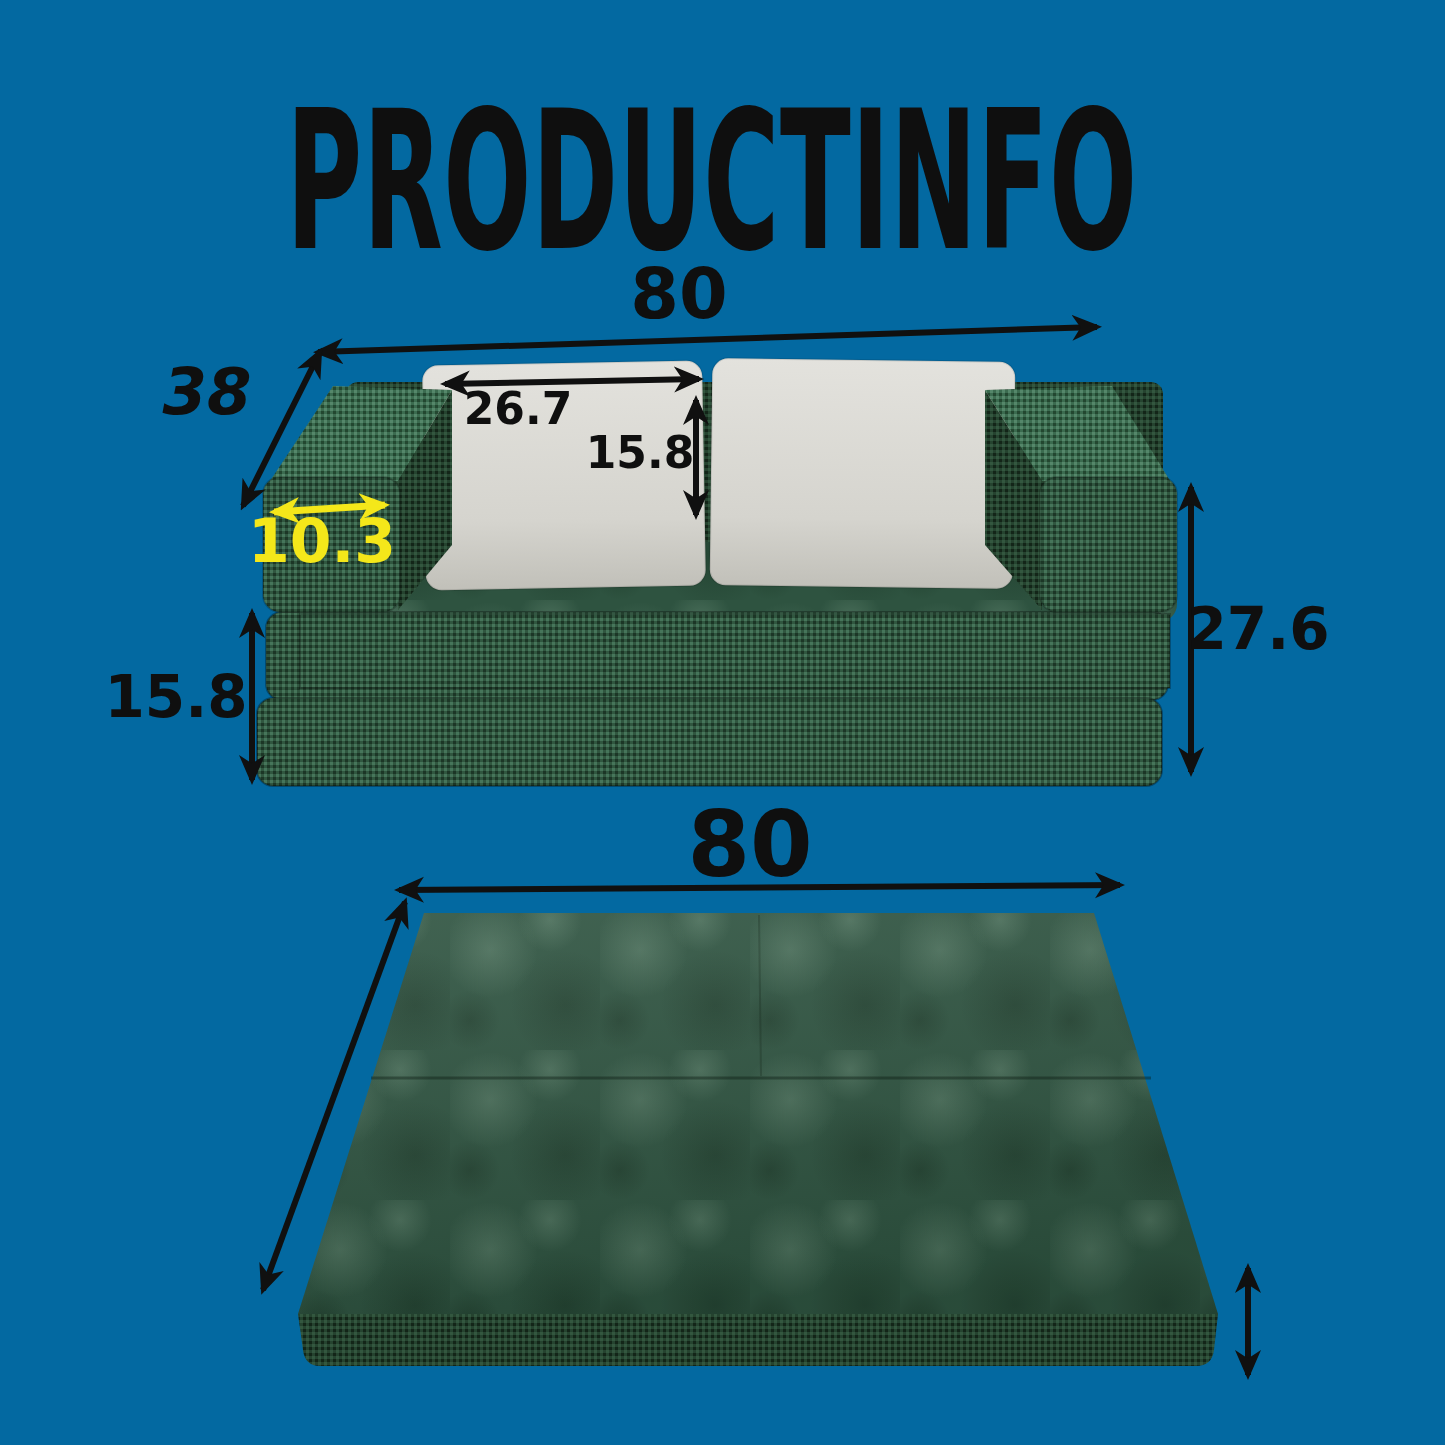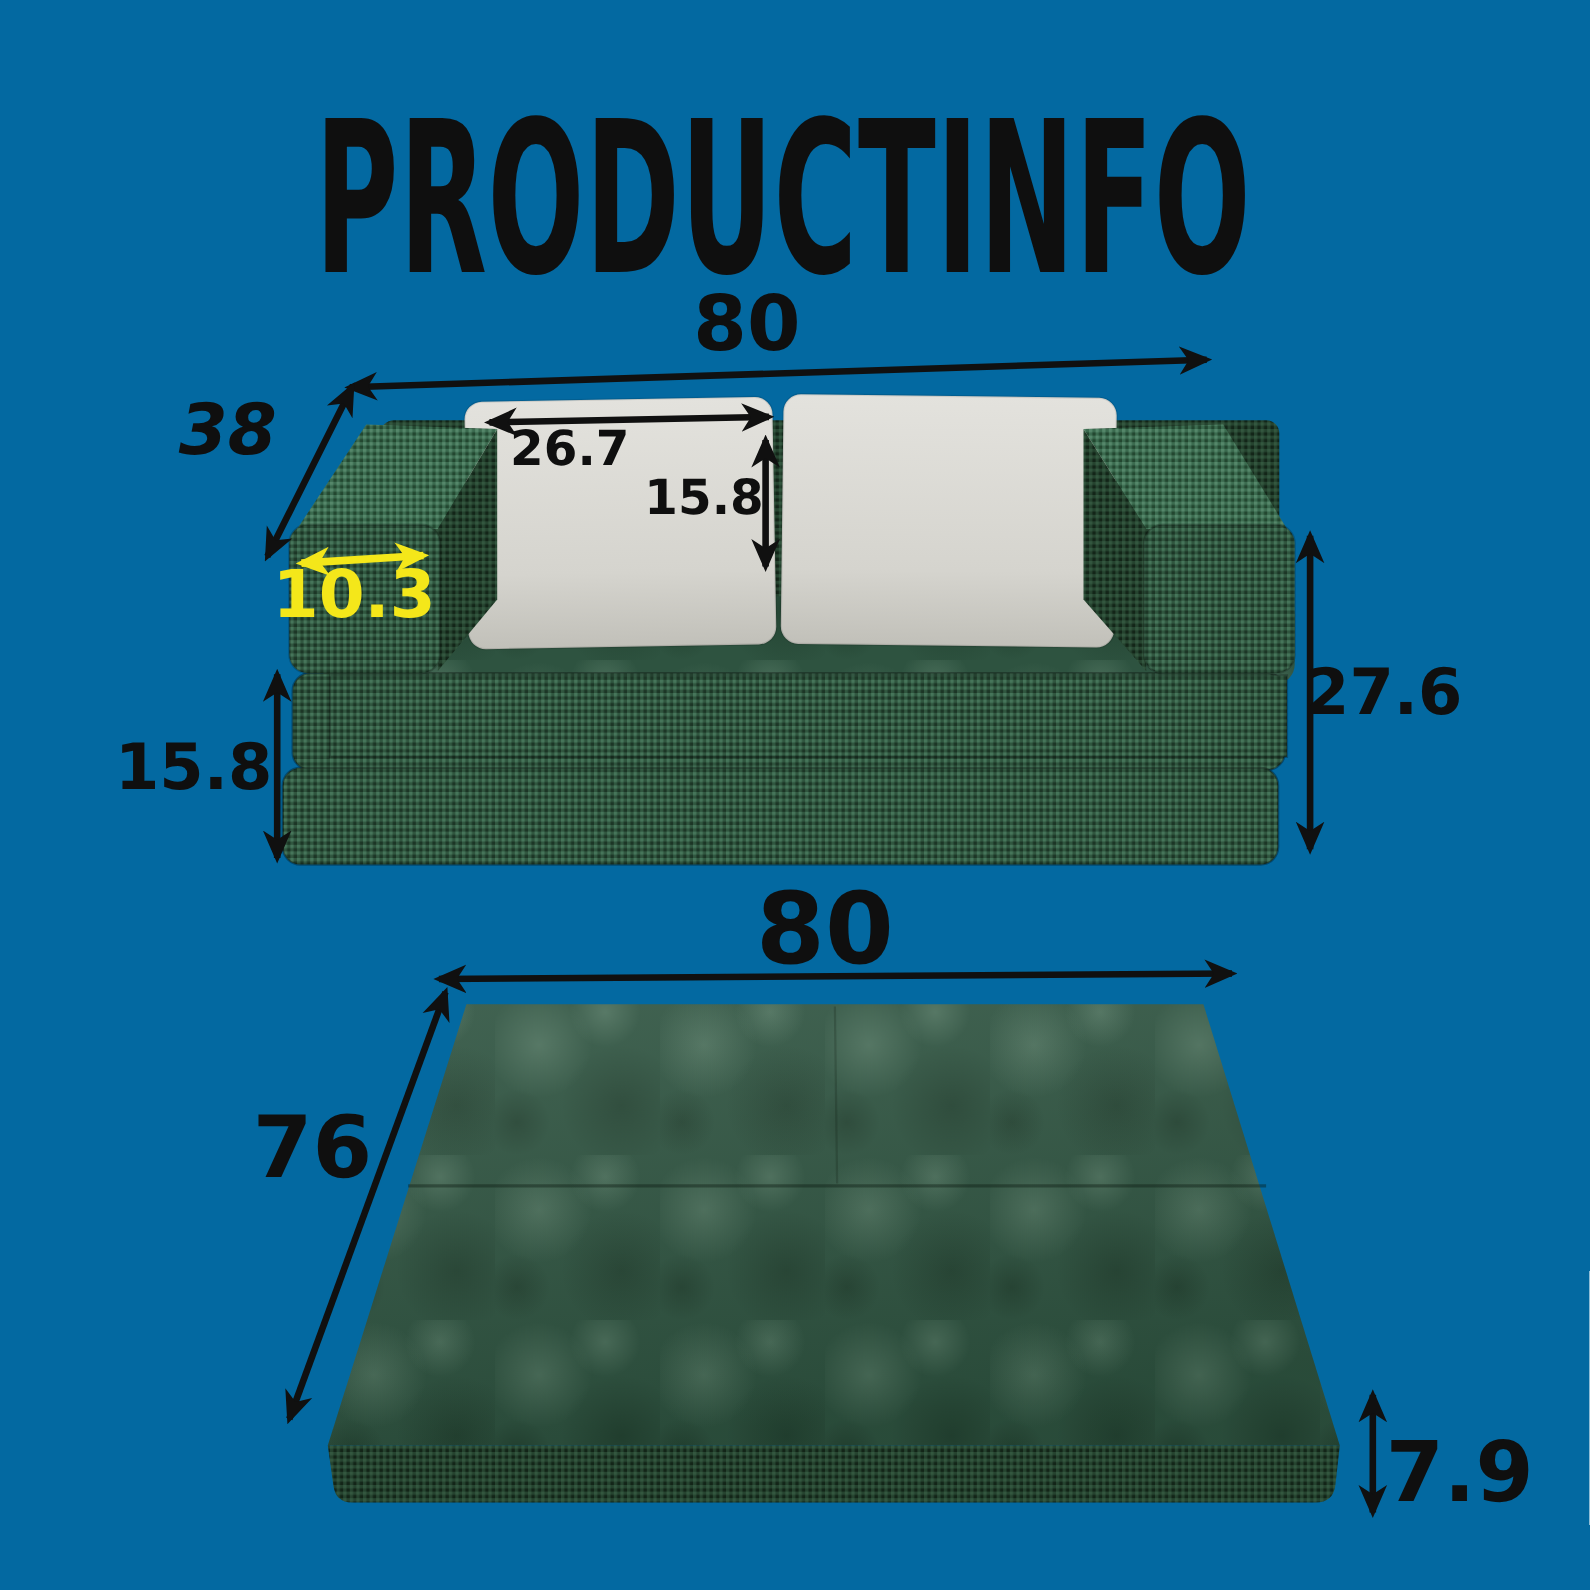--- a/index.html
+++ b/index.html
@@ -148,16 +148,14 @@
 
   <div class="lbl t80" style="left:679px;top:294px;">80</div>
   <div class="lbl d38" style="left:207px;top:392px;">38</div>
   <div class="lbl d267" style="left:506px;top:409px;">26.7</div>
   <div class="lbl p158" style="left:640px;top:453px;">15.8</div>
   <div class="lbl d103" style="left:322px;top:541px;">10.3</div>
   <div class="lbl l158" style="left:176px;top:697px;">15.8</div>
   <div class="lbl d276" style="left:1258px;top:629px;">27.6</div>
 
   <div class="lbl b80" style="left:750px;top:845px;">80</div>
-  <div class="lbl d76" style="left:284px;top:1044px;">76</div>
-  <div class="lbl d79" style="left:1327px;top:1339px;">7.9</div>
 
 </div>
 
 </body></html>

